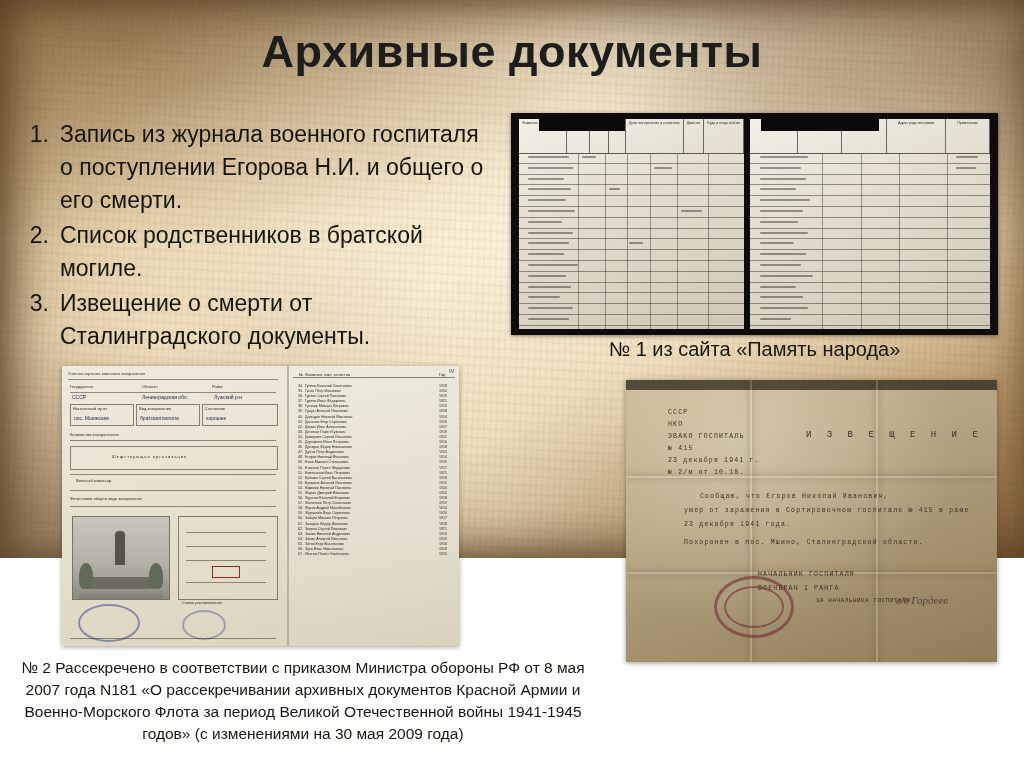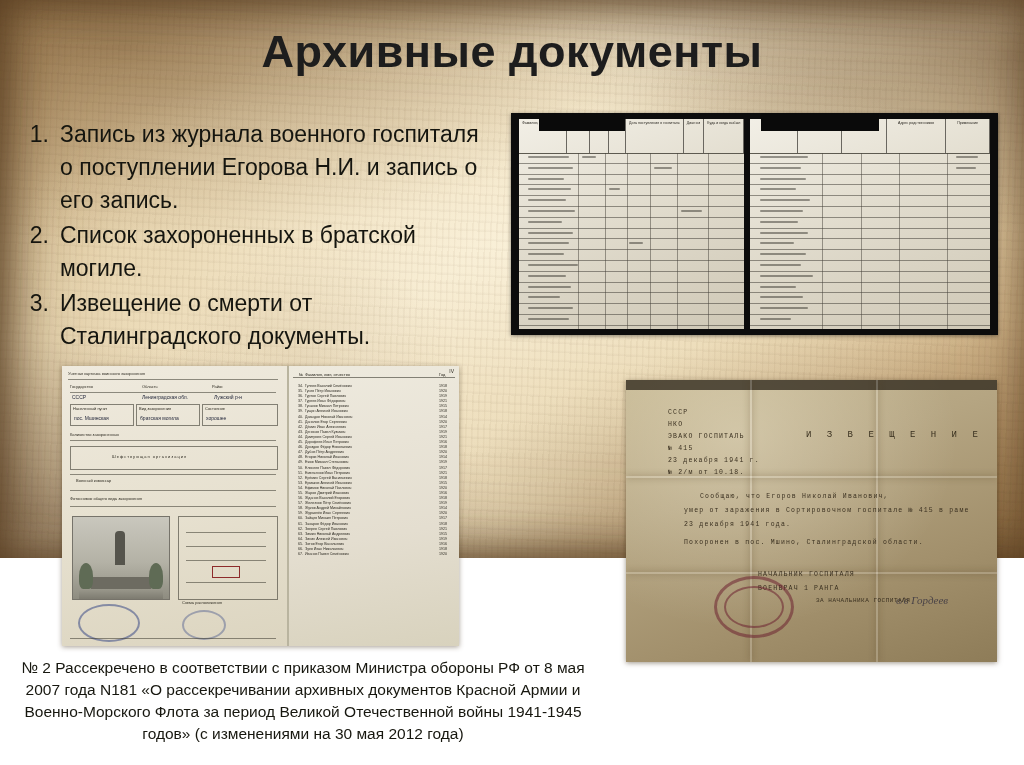--- a/index.html
+++ b/index.html
@@ -410,25 +410,25 @@
 </head>
 <body>
 
 <div class="slide">
 
   <div class="title">Архивные документы</div>
 
   <div class="bullets">
     <div class="bullet">
       <div class="num">1.</div>
-      <div class="txt">Запись из журнала военного госпиталя о поступлении Егорова Н.И. и запись о его запись.</div>
+      <div class="txt">Запись из журнала военного госпиталя о поступлении Егорова Н.И. и общего о его смерти.</div>
     </div>
     <div class="bullet">
       <div class="num">2.</div>
-      <div class="txt">Список захороненных в братской могиле.</div>
+      <div class="txt">Список родственников в братской могиле.</div>
     </div>
     <div class="bullet">
       <div class="num">3.</div>
       <div class="txt">Извещение о смерти от Сталинградского документы.</div>
     </div>
   </div>
 
   <div class="doc" id="doc1">
     <div class="pagepair">
       <div class="page left">
@@ -578,20 +578,21 @@
               <div class="scribble" style="left:4%;top:3px;width:13%"></div>
             </div>
           <div class="r"></div>
 
         </div>
       </div>
     </div>
     <div class="tape" style="left:28px;width:86px;"></div>
     <div class="tape" style="left:250px;width:118px;"></div>
   </div>
+  <div class="cap" id="cap1">№ 1 из сайта  «Память народа»</div>
 
   <div class="doc" id="doc2">
     <div class="sheetA">
       <div class="tinytext" style="left:6px;top:5px;width:210px;">Учетная карточка воинского захоронения</div>
       <div class="formline" style="left:6px;top:13px;width:210px;"></div>
 
       <div class="tinytext" style="left:8px;top:18px;">Государство</div>
       <div class="tinytext" style="left:80px;top:18px;">Область</div>
       <div class="tinytext" style="left:150px;top:18px;">Район</div>
       <div class="formline" style="left:8px;top:26px;width:206px;"></div>
@@ -813,21 +814,21 @@
             <span class="c3">1918</span>
           </div>
           <div class="lrow">
             <span class="c1">67.</span>
             <span class="c2">Иванов Павел Семёнович</span>
             <span class="c3">1920</span>
           </div>
         </div>
     </div>
   </div>
-  <div class="cap" id="cap2">№ 2 Рассекречено в соответствии с приказом Министра обороны РФ от 8 мая 2007 года N181 «О рассекречивании архивных документов Красной Армии и Военно-Морского Флота за период Великой Отечественной войны 1941-1945 годов» (с изменениями на 30 мая 2012 года)</div>
+  <div class="cap" id="cap2">№ 2 Рассекречено в соответствии с приказом Министра обороны РФ от 8 мая 2007 года N181 «О рассекречивании архивных документов Красной Армии и Военно-Морского Флота за период Великой Отечественной войны 1941-1945 годов» (с изменениями на 30 мая 2009 года)</div>
 
   <div class="doc" id="doc3">
     <div class="topblack" style="left:0;top:0;width:371px;height:10px;"></div>
     <div class="creaseV" style="left:124px;"></div>
     <div class="creaseV" style="left:250px;"></div>
     <div class="creaseH" style="top:96px;"></div>
     <div class="creaseH" style="top:192px;"></div>
 
     <div class="typed" style="left:42px;top:28px;">СССР</div>
     <div class="typed" style="left:42px;top:40px;">НКО</div>

